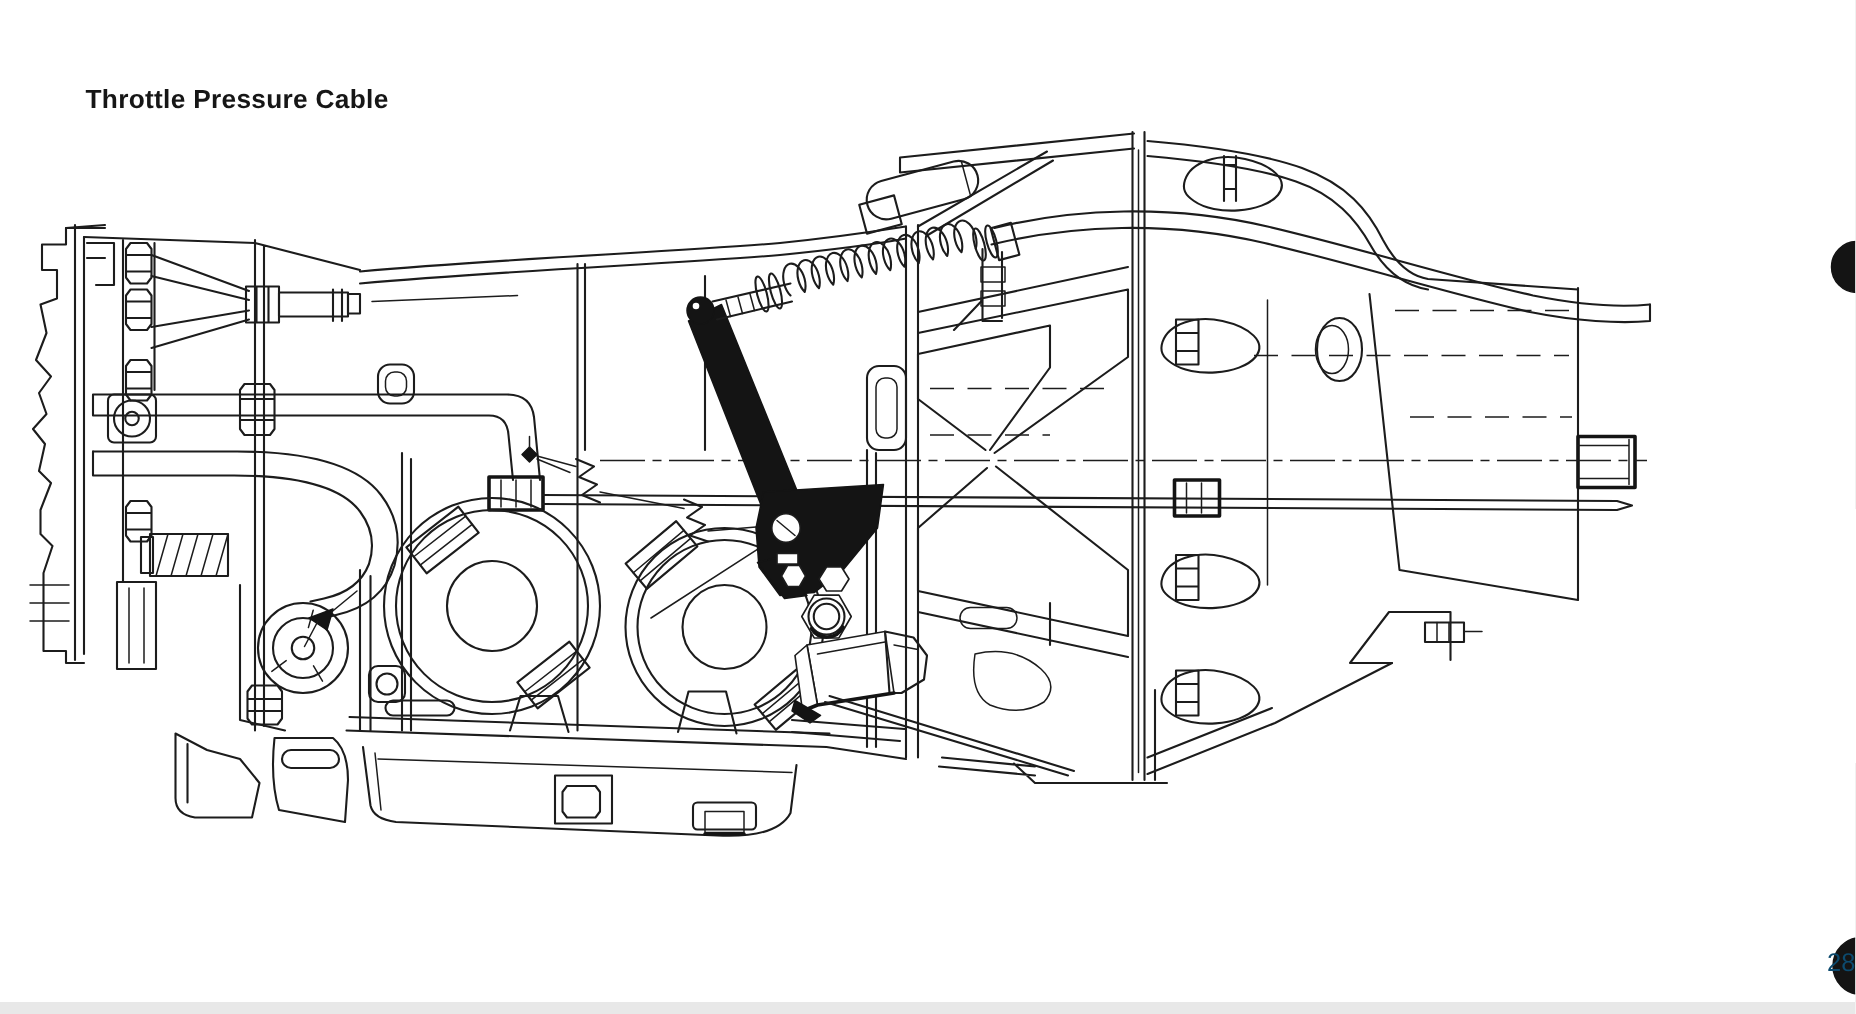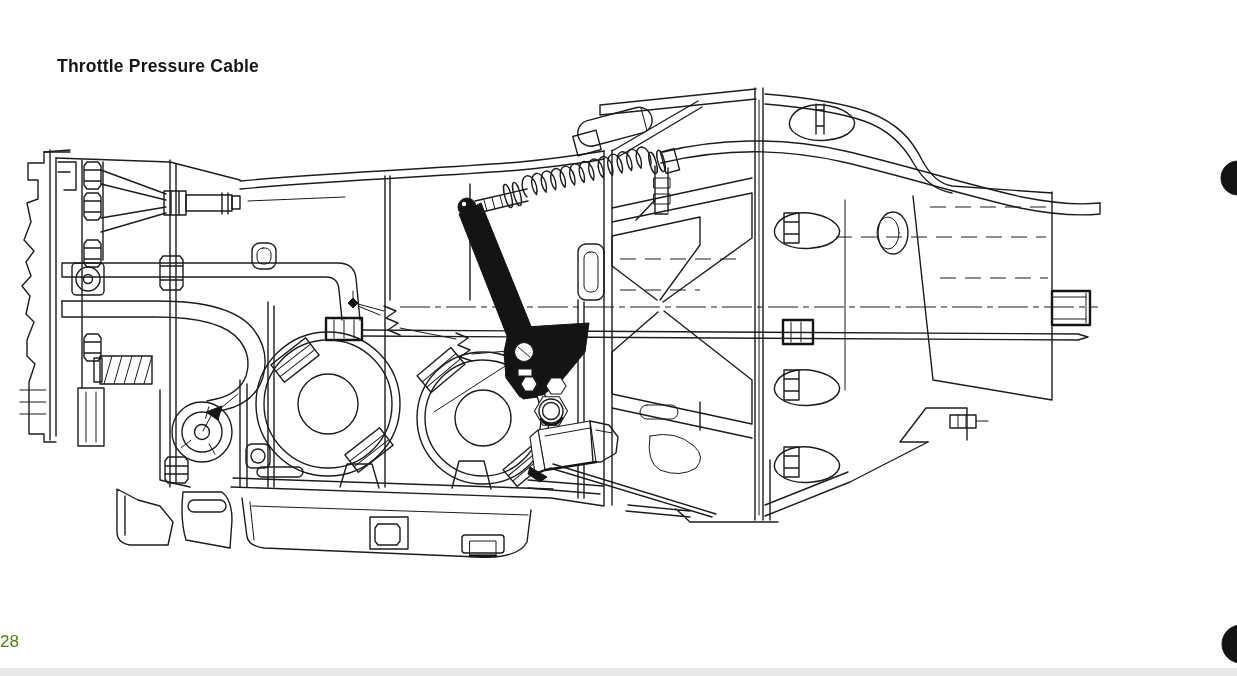--- a/index.html
+++ b/index.html
@@ -5,22 +5,22 @@
   html,body{margin:0;padding:0;background:#e8e8e8;}
   .page{
     position:relative;width:1237px;height:668px;background:#ffffff;
     overflow:hidden;font-family:"Liberation Sans",sans-serif;
   }
   .fig-title{
     position:absolute;left:57px;top:56px;font-size:17.5px;font-weight:bold;
     color:#161616;letter-spacing:.2px;white-space:nowrap;
   }
   .page-number{
-    position:absolute;left:0;right:0;top:632px;text-align:left;
-    font-size:17px;color:#4d7c0f;
+    position:absolute;left:0;right:0;top:632px;text-align:right;
+    font-size:17px;color:#0c4a6e;
   }
   svg{position:absolute;left:0;top:0;}
   svg *{vector-effect:none;}
   .ln{fill:none;stroke:#1c1c1c;stroke-width:1.4;stroke-linecap:round;stroke-linejoin:round;}
   .tn{fill:none;stroke:#1c1c1c;stroke-width:1;stroke-linecap:round;stroke-linejoin:round;}
   .bd{fill:none;stroke:#141414;stroke-width:2.4;stroke-linecap:round;stroke-linejoin:round;}
   .kk{fill:#141414;stroke:#141414;stroke-width:1;stroke-linejoin:round;}
   .wh{fill:#ffffff;stroke:#1c1c1c;stroke-width:1.1;stroke-linejoin:round;}
   .dash{fill:none;stroke:#1c1c1c;stroke-width:1;stroke-dasharray:16 9;}
   .cl{fill:none;stroke:#1c1c1c;stroke-width:1;stroke-dasharray:30 5 6 5;}

